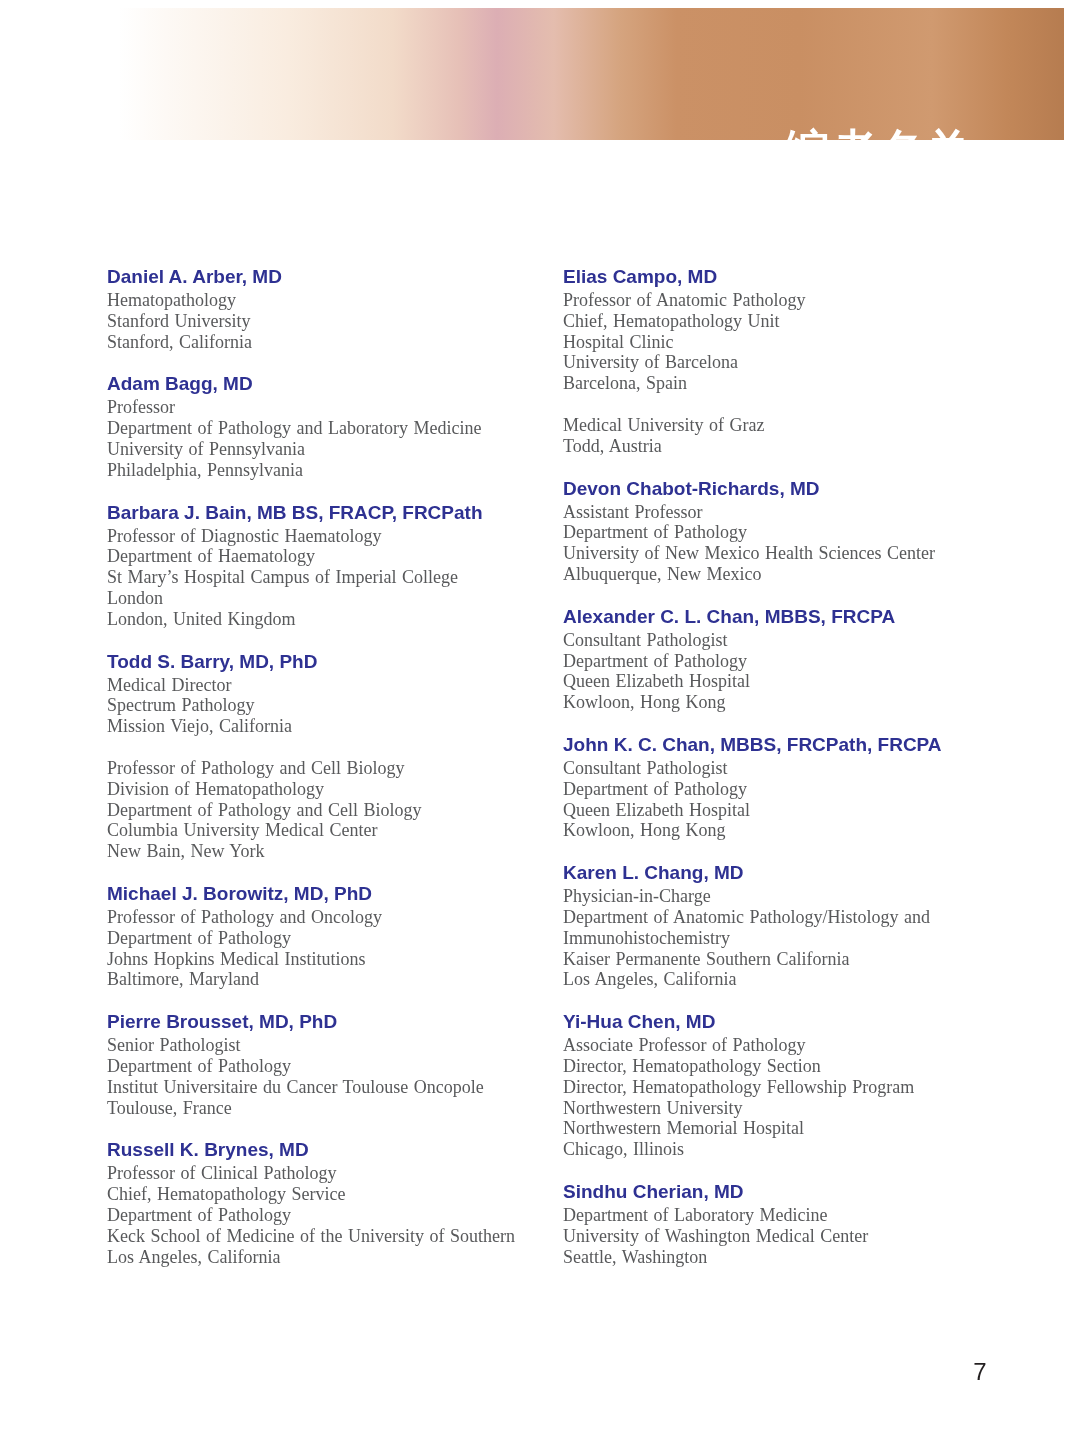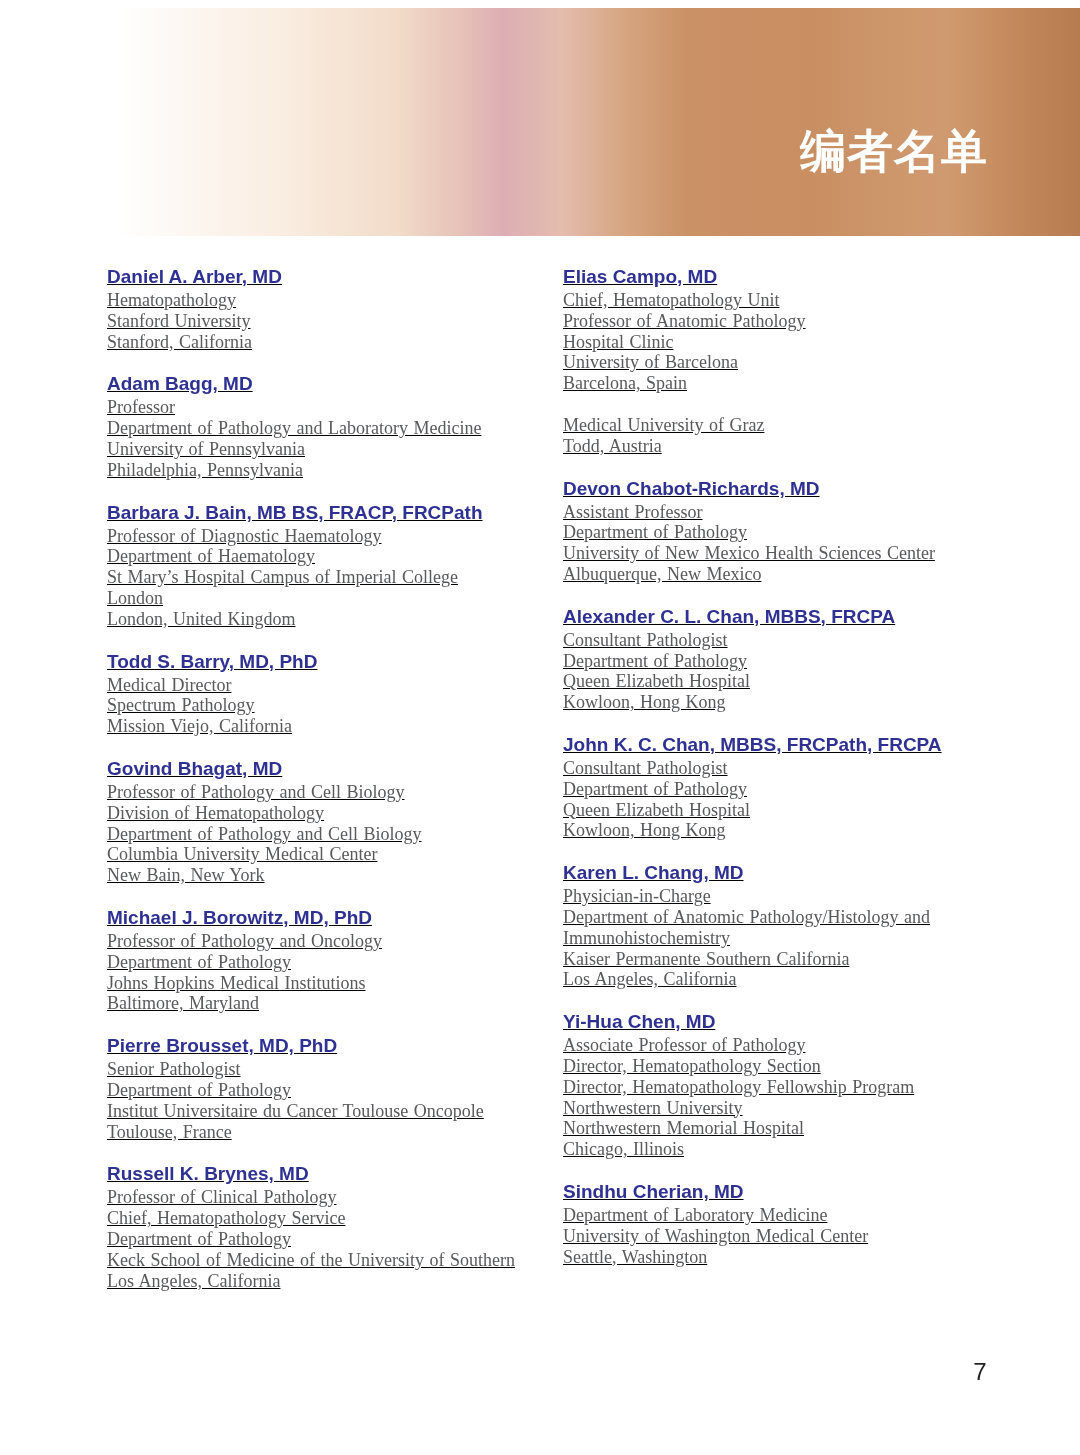--- a/index.html
+++ b/index.html
@@ -11,23 +11,23 @@
     position: relative;
     width: 1080px;
     height: 1455px;
     background: #ffffff;
     overflow: hidden;
     font-family: "Liberation Sans", sans-serif;
   }
   .banner {
     position: absolute;
     left: 119px;
-    right: 0;
+    right: 16px;
     top: 8px;
-    height: 228px;
+    height: 132px;
     background: linear-gradient(90deg,
       #ffffff 0%,
       #fdf9f5 5%,
       #f9ecdf 18%,
       #f2dbc9 29%,
       #e6c0b7 36%,
       #dcaeb4 40%,
       #e4bdae 46%,
       #d5a47f 53%,
       #cb9166 59%,
@@ -52,21 +52,20 @@
     position: absolute;
     top: 266px;
     left: 107px;
     display: flex;
   }
   .col {
     width: 456px;
   }
   .entry {
     margin: 0 0 21px 0;
-    text-decoration: underline;
   }
   .entry-name {
     margin: 0 0 2px 0;
     font-size: 19px;
     line-height: 22px;
     font-weight: 700;
     color: #2e3192;
     font-family: "Liberation Sans", sans-serif;
   }
   .entry-lines .line {
@@ -133,21 +132,20 @@
   <section class="entry">
     <h3 class="entry-name">Todd S. Barry, MD, PhD</h3>
     <div class="entry-lines">
             <p class="line">Medical Director</p>
             <p class="line">Spectrum Pathology</p>
             <p class="line">Mission Viejo, California</p>
           </div>
   </section>
 
   <section class="entry">
-    <h3 class="entry-name">Govind Bhagat, MD</h3>
     <div class="entry-lines">
             <p class="line">Professor of Pathology and Cell Biology</p>
             <p class="line">Division of Hematopathology</p>
             <p class="line">Department of Pathology and Cell Biology</p>
             <p class="line">Columbia University Medical Center</p>
             <p class="line">New Bain, New York</p>
           </div>
   </section>
 
   <section class="entry">
@@ -178,22 +176,22 @@
             <p class="line">Department of Pathology</p>
             <p class="line">Keck School of Medicine of the University of Southern</p>
             <p class="line">Los Angeles, California</p>
           </div>
   </section>
 </div>
     <div class="col">
   <section class="entry">
     <h3 class="entry-name">Elias Campo, MD</h3>
     <div class="entry-lines">
+            <p class="line">Professor of Anatomic Pathology</p>
             <p class="line">Chief, Hematopathology Unit</p>
-            <p class="line">Professor of Anatomic Pathology</p>
             <p class="line">Hospital Clinic</p>
             <p class="line">University of Barcelona</p>
             <p class="line">Barcelona, Spain</p>
           </div>
   </section>
 
   <section class="entry">
     <div class="entry-lines">
             <p class="line">Medical University of Graz</p>
             <p class="line">Todd, Austria</p>

